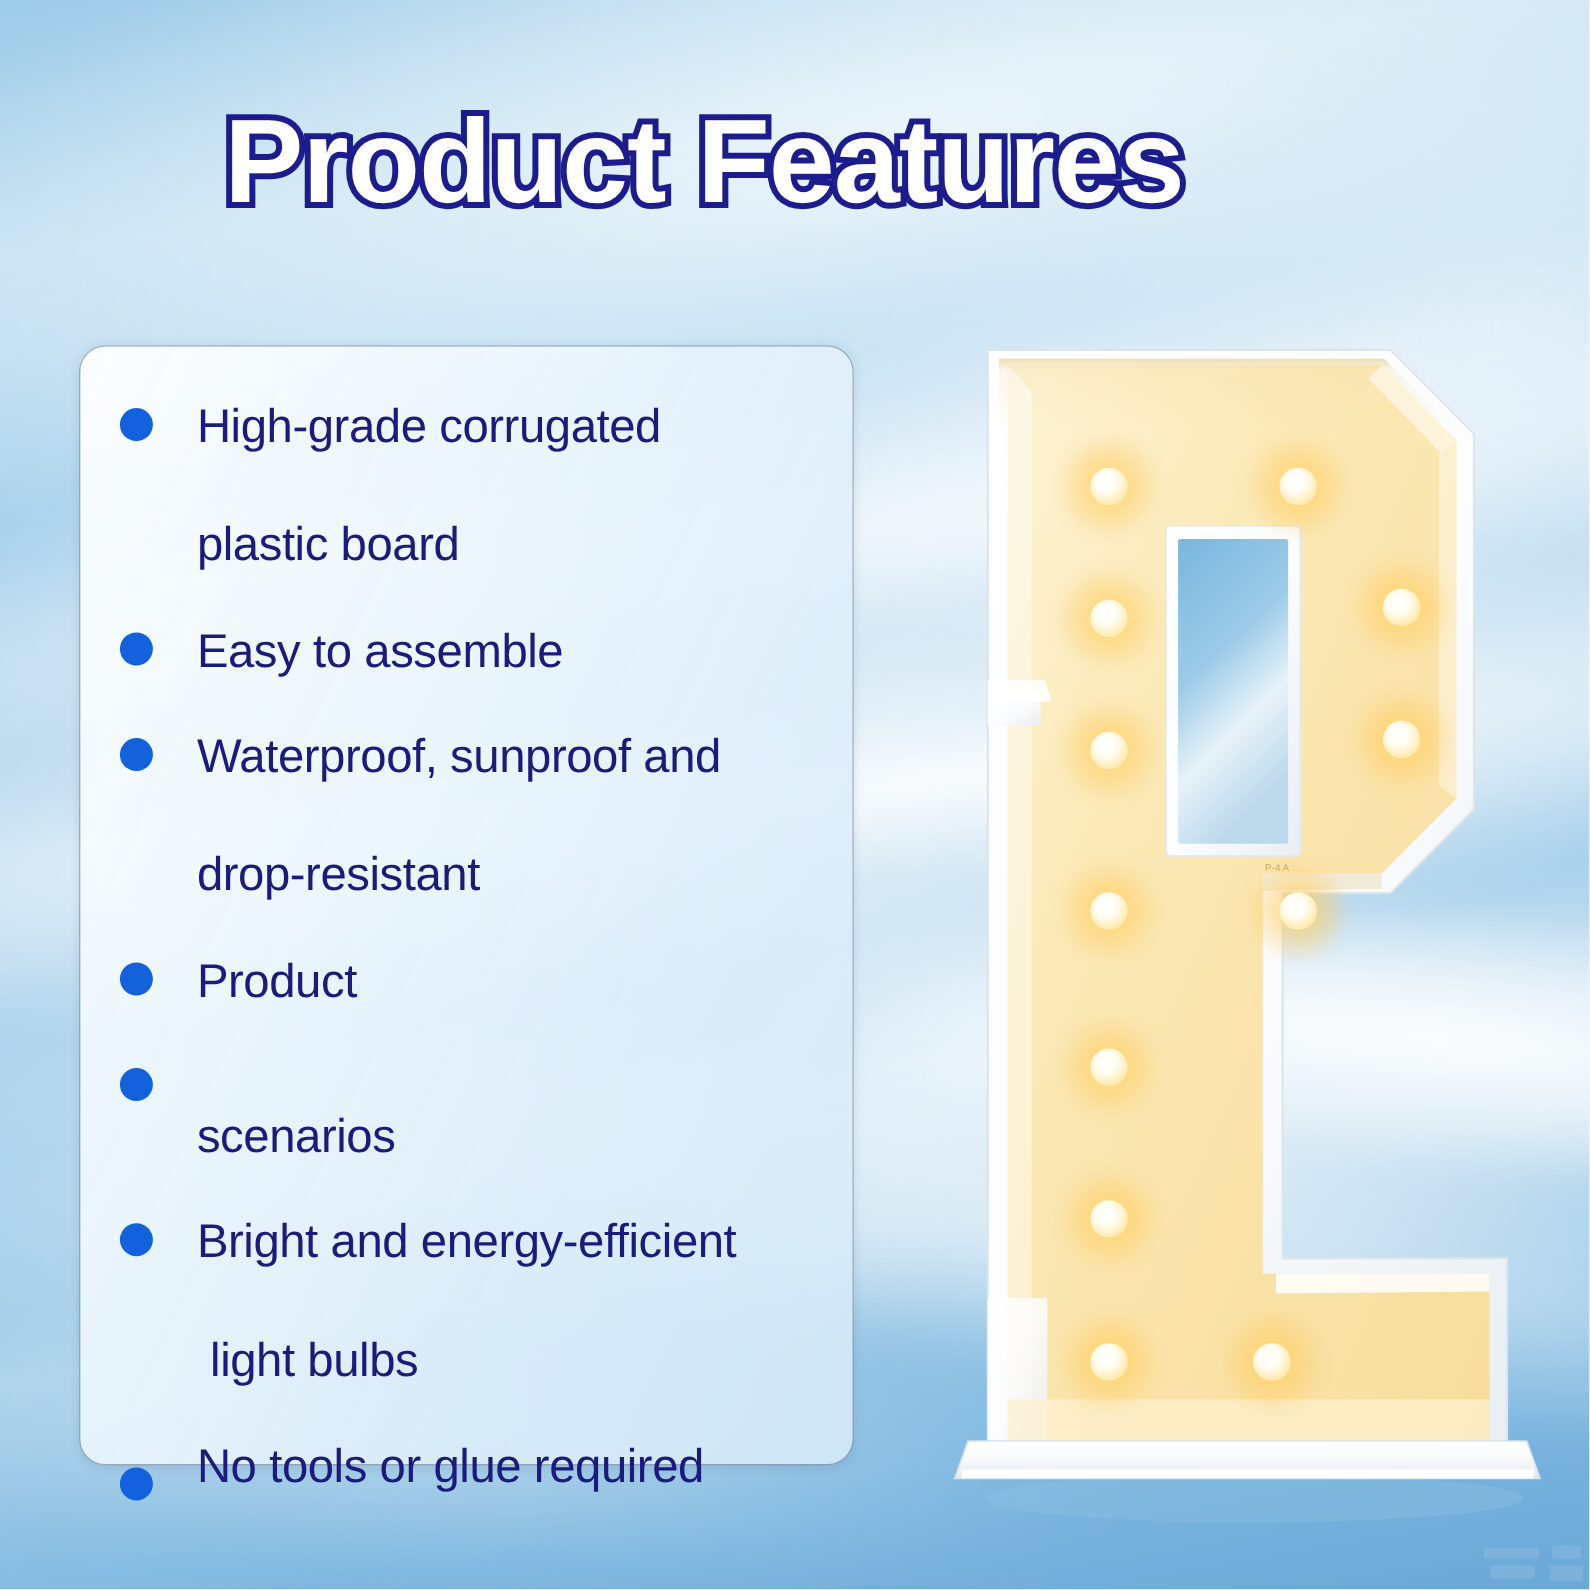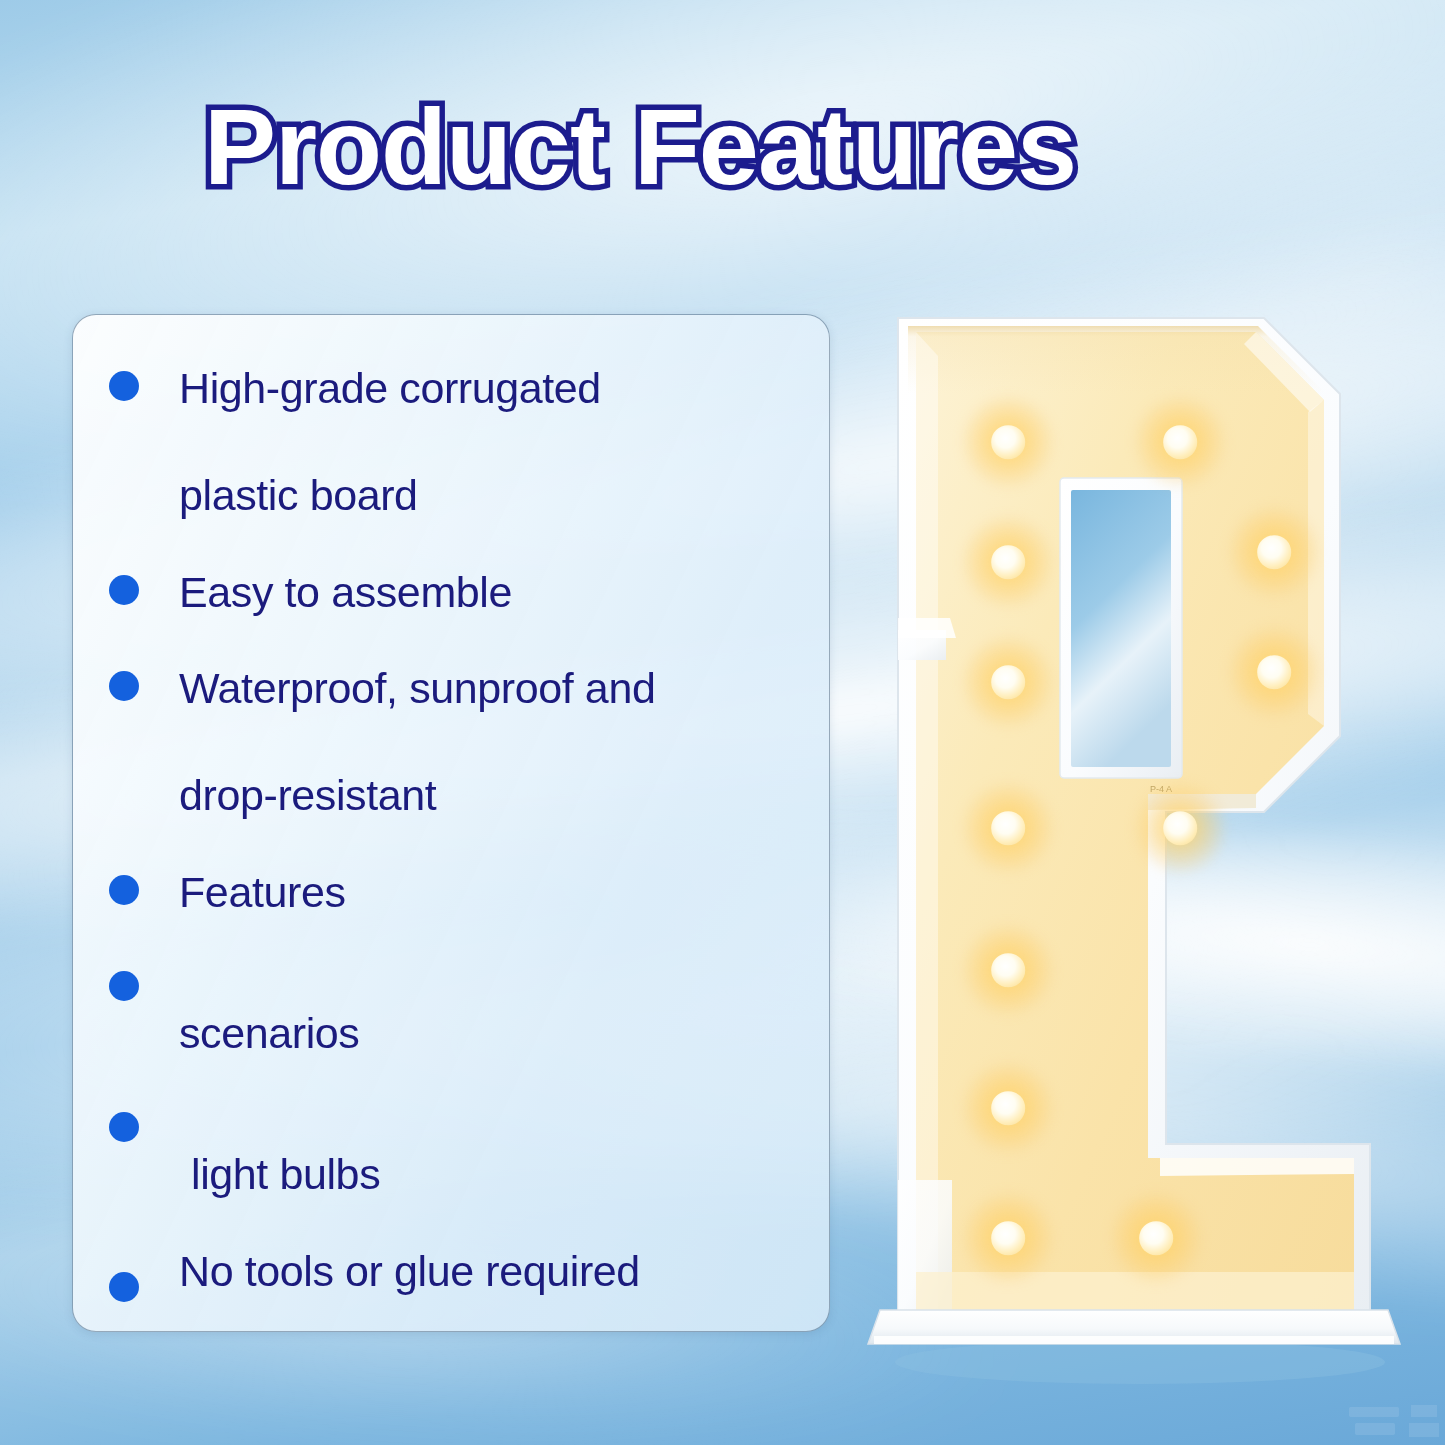--- a/index.html
+++ b/index.html
@@ -98,21 +98,21 @@
     paint-order: stroke fill;
     white-space: nowrap;
     line-height: 1.1;
   }
 
   
   .panel {
     position: absolute;
     left: 72px;
     top: 314px;
-    width: 758px;
+    width: 704px;
     height: 1018px;
     border-radius: 24px;
     background: linear-gradient(115deg, rgba(255,255,255,0.93) 0%, rgba(240,248,253,0.90) 34%, rgba(222,238,250,0.88) 68%, rgba(214,234,248,0.88) 100%);
     border: 1px solid rgba(70,100,130,0.55);
     box-shadow: 0 2px 10px rgba(40,70,110,0.13);
     box-sizing: border-box;
     padding: 42px 26px 30px 36px;
   }
 
   .feature-list {
@@ -219,31 +219,31 @@
         <span class="feature-text"><span>Easy to assemble</span></span>
       </li>
 
       <li class="feature-item">
         <span class="bullet"></span>
         <span class="feature-text"><span>Waterproof, sunproof and</span> <span class="ln2">drop-resistant</span></span>
       </li>
 
       <li class="feature-item">
         <span class="bullet"></span>
-        <span class="feature-text"><span>Features</span></span>
+        <span class="feature-text"><span>Product</span></span>
       </li>
 
       <li class="feature-item">
         <span class="bullet"></span>
         <span class="feature-text"> <span class="ln2">scenarios</span></span>
       </li>
 
       <li class="feature-item">
         <span class="bullet"></span>
-        <span class="feature-text"> <span class="ln2 indent">light bulbs</span></span>
+        <span class="feature-text"><span>Bright and energy-efficient</span> <span class="ln2 indent">light bulbs</span></span>
       </li>
 
       <li class="feature-item">
         <span class="bullet"></span>
         <span class="feature-text"><span>No tools or glue required</span></span>
       </li>
 
     </ul>
   </div>
 

